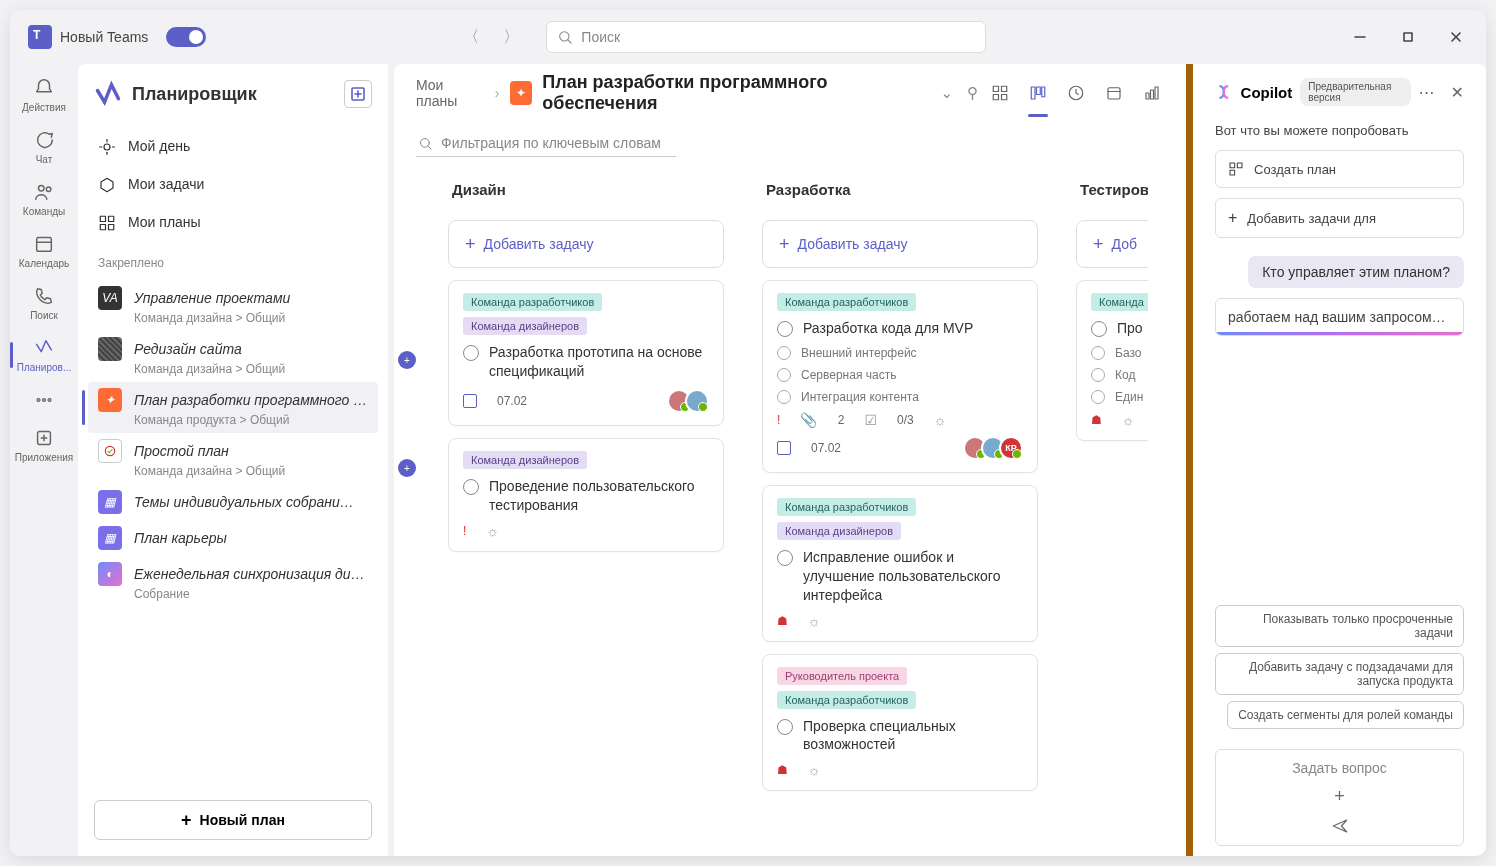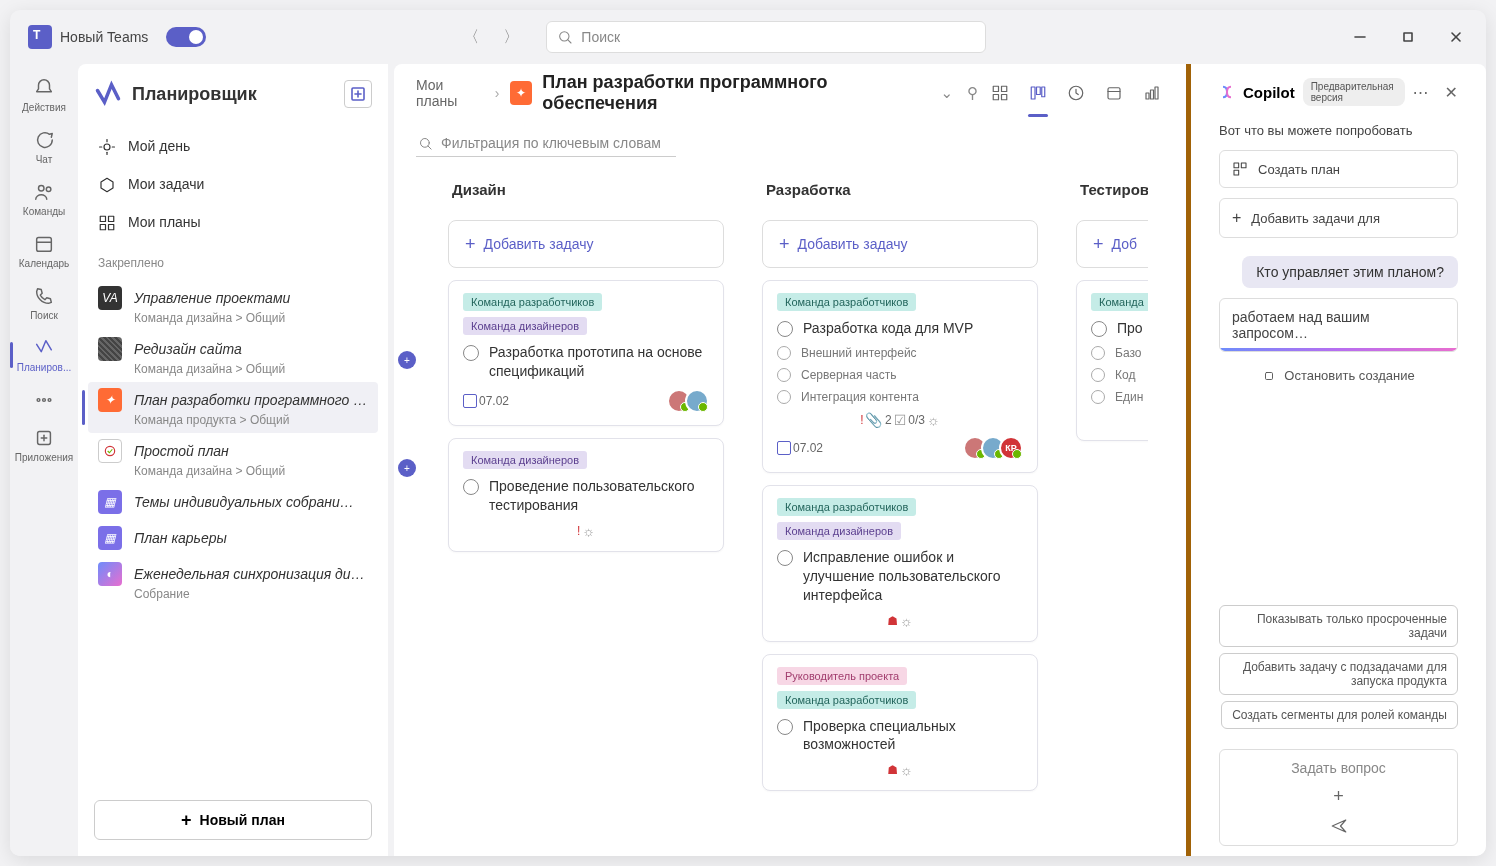--- a/index.html
+++ b/index.html
@@ -66,29 +66,29 @@
   .tags { display: flex; gap: 6px; flex-wrap: wrap; }
   .tag { font-size: 11px; padding: 3px 8px; border-radius: 3px; }
   .tag-teal { background: #c5ece7; color: #23655c; }
   .tag-purple { background: #e3dcf2; color: #5b3f8f; }
   .tag-pink { background: #f7d7e5; color: #a13d6e; }
   .task-row { display: flex; align-items: flex-start; gap: 10px; }
   .circle { width: 16px; height: 16px; border: 1.5px solid #888; border-radius: 50%; flex-shrink: 0; margin-top: 2px; }
   .task-title { font-size: 14px; color: #333; line-height: 1.35; }
   .sub { display: flex; align-items: center; gap: 10px; font-size: 12px; color: #777; }
   .sub-item { width: 14px; height: 14px; border: 1.5px solid #aaa; border-radius: 50%; flex-shrink: 0; }
-  .card-foot { display: flex; align-items: center; gap: 2px; font-size: 12px; color: #666; justify-content: center; }
+  .card-foot { display: flex; align-items: center; gap: 20px; font-size: 12px; color: #666; }
   .date-ico { width: 14px; height: 14px; border: 1px solid #5b5fc7; border-radius: 2px; }
   .avatars { margin-left: auto; display: flex; }
   .av { width: 24px; height: 24px; border-radius: 50%; border: 2px solid #fff; margin-left: -6px; position: relative; }
   .av::after { content: ""; position: absolute; right: -1px; bottom: -1px; width: 8px; height: 8px; background: #6bb700; border: 1.5px solid #fff; border-radius: 50%; }
   .av-red { background: #d13438; color: #fff; display: flex; align-items: center; justify-content: center; font-size: 9px; font-weight: bold; }
   .foot-ico { color: #999; font-size: 14px; }
   .red-ico { color: #d13438; }
-  .copilot { width: 300px; border-left: 5px solid #a16207; display: flex; flex-direction: column; padding: 14px 28px 10px; }
+  .copilot { width: 300px; border-left: 7px solid #a16207; display: flex; flex-direction: column; padding: 14px 22px 10px; }
   .co-head { display: flex; align-items: center; gap: 8px; margin-bottom: 16px; }
   .co-logo { width: 22px; height: 22px; }
   .co-title { font-size: 15px; font-weight: 700; }
   .co-badge { font-size: 10px; background: #eee; padding: 3px 8px; border-radius: 8px; color: #555; }
   .co-more { margin-left: auto; cursor: pointer; color: #666; }
   .co-close { cursor: pointer; color: #666; margin-left: 8px; }
   .co-body { flex: 1; display: flex; flex-direction: column; gap: 10px; font-size: 13px; color: #444; overflow: hidden; }
   .co-text { line-height: 1.4; }
   .co-opt { border: 1px solid #ddd; border-radius: 6px; padding: 10px 12px; display: flex; align-items: center; gap: 10px; cursor: pointer; font-size: 13px; }
   .user-bubble { align-self: flex-end; background: #e8e7f3; padding: 8px 14px; border-radius: 8px; font-size: 14px; color: #333; margin-top: 8px; }
@@ -538,26 +538,20 @@
                 <rect x="3" y="14" width="7" height="7"></rect>
               </svg>
               <span>Создать план</span>
             </div>
           <div class="co-opt">
               <span style="font-size:16px">+</span>
               <span>Добавить задачи для</span>
             </div>
           <div class="user-bubble">Кто управляет этим планом?</div>
           <div class="working">работаем над вашим запросом…</div>
-          <div class="stop">
-              <svg class="svg-ico" width="14" height="14" viewBox="0 0 24 24">
-                <rect x="6" y="6" width="12" height="12" rx="2"></rect>
-              </svg>
-              <span>Остановить создание</span>
-            </div>
           <div class="sugg-wrap">
             <div class="sugg">Показывать только просроченные задачи</div>
             <div class="sugg">Добавить задачу с подзадачами для запуска продукта</div>
             <div class="sugg">Создать сегменты для ролей команды</div>
           </div>
           <div class="co-input">
             <span class="co-input-txt">Задать вопрос</span>
             <span style="color:#666;font-size:18px;cursor:pointer">+</span>
             <svg class="svg-ico" width="18" height="18" viewBox="0 0 24 24" style="color:#666">
                 <path d="M3 12l18-8-7 8 7 8z"></path>

